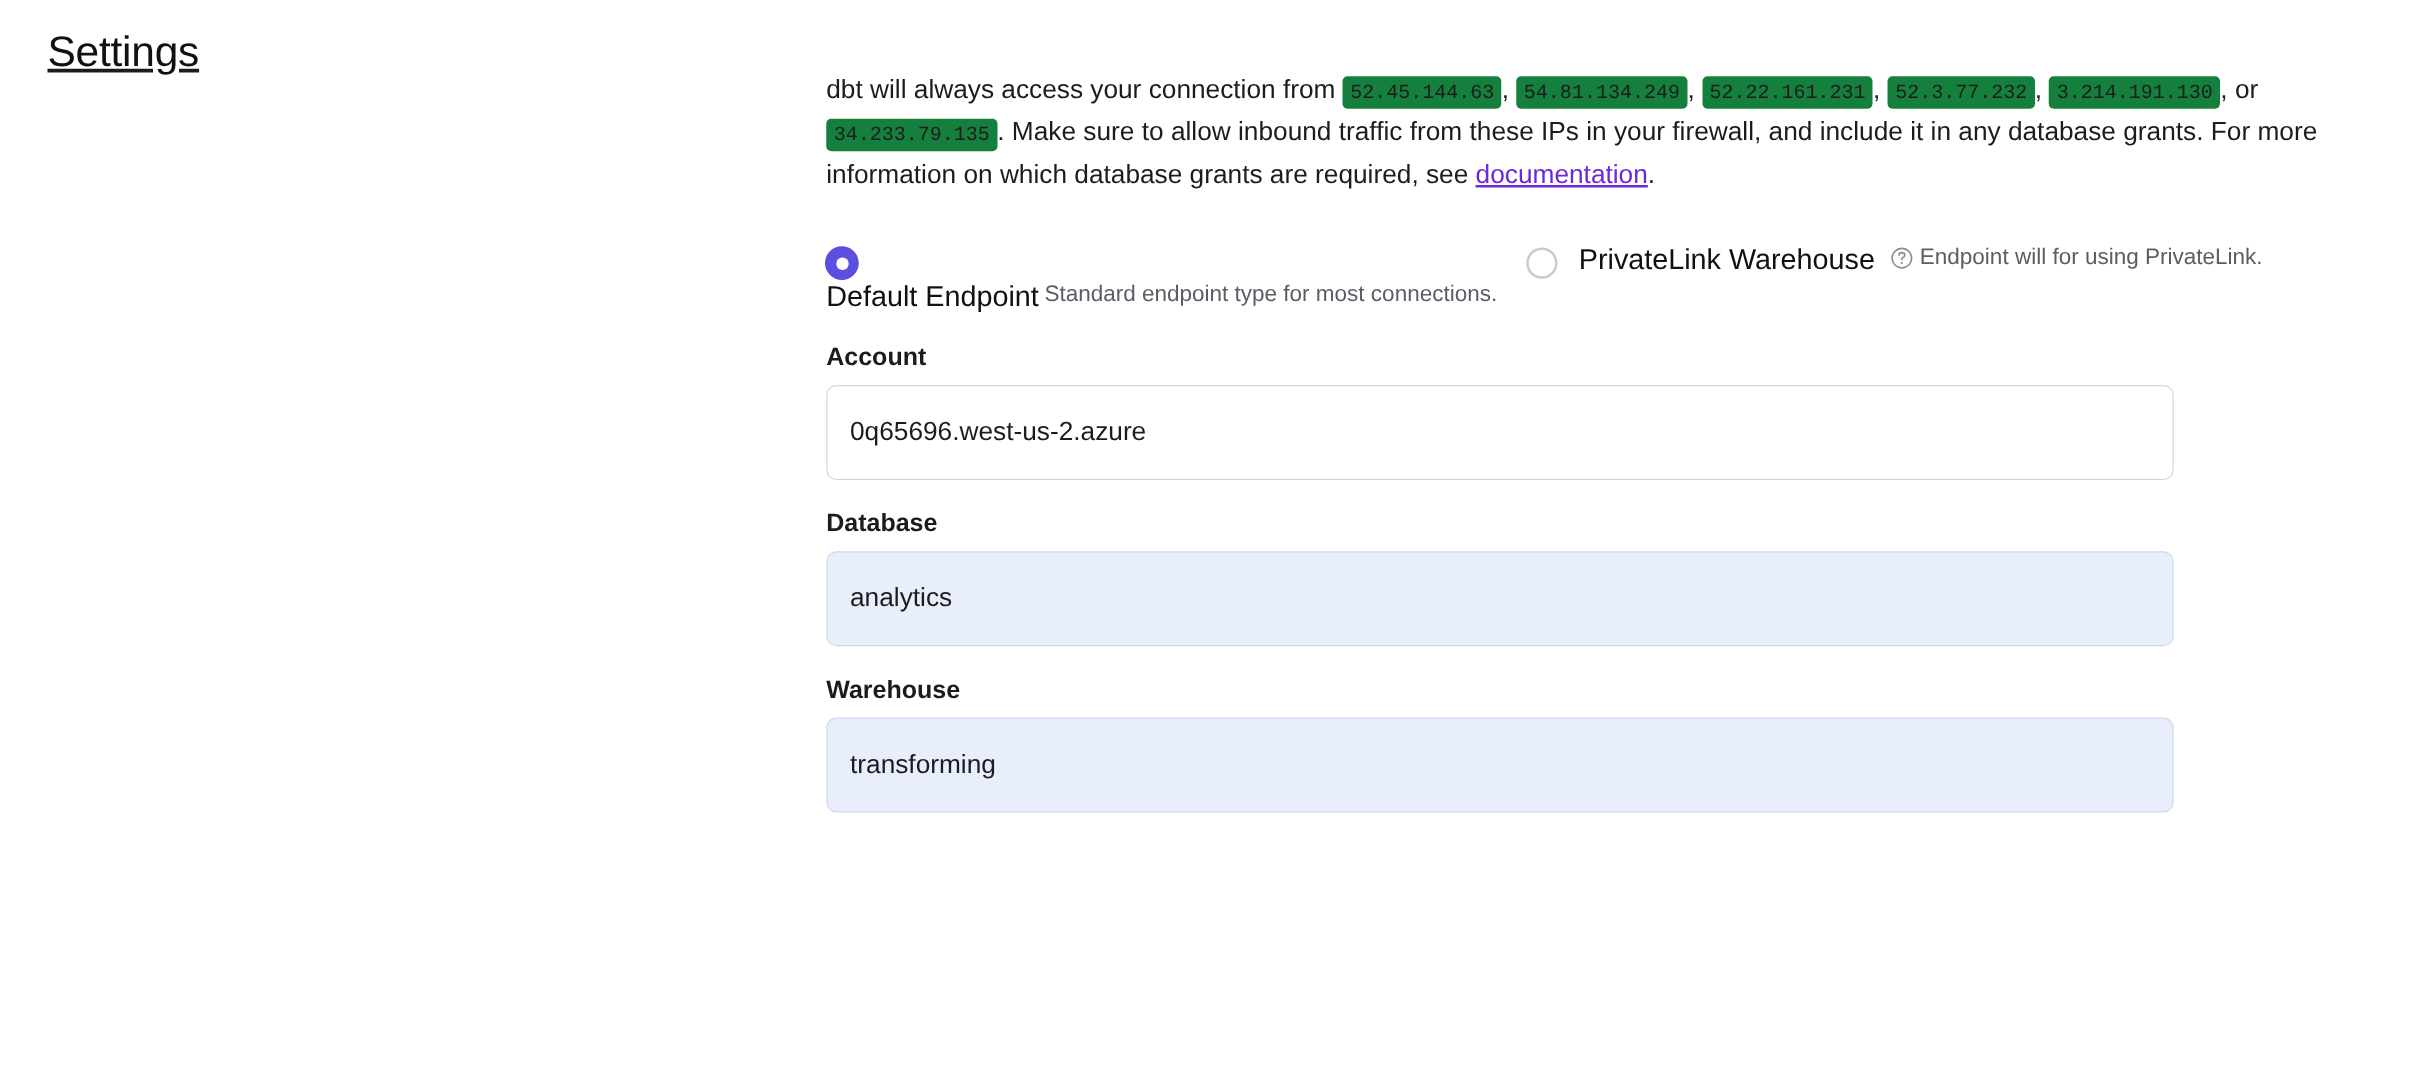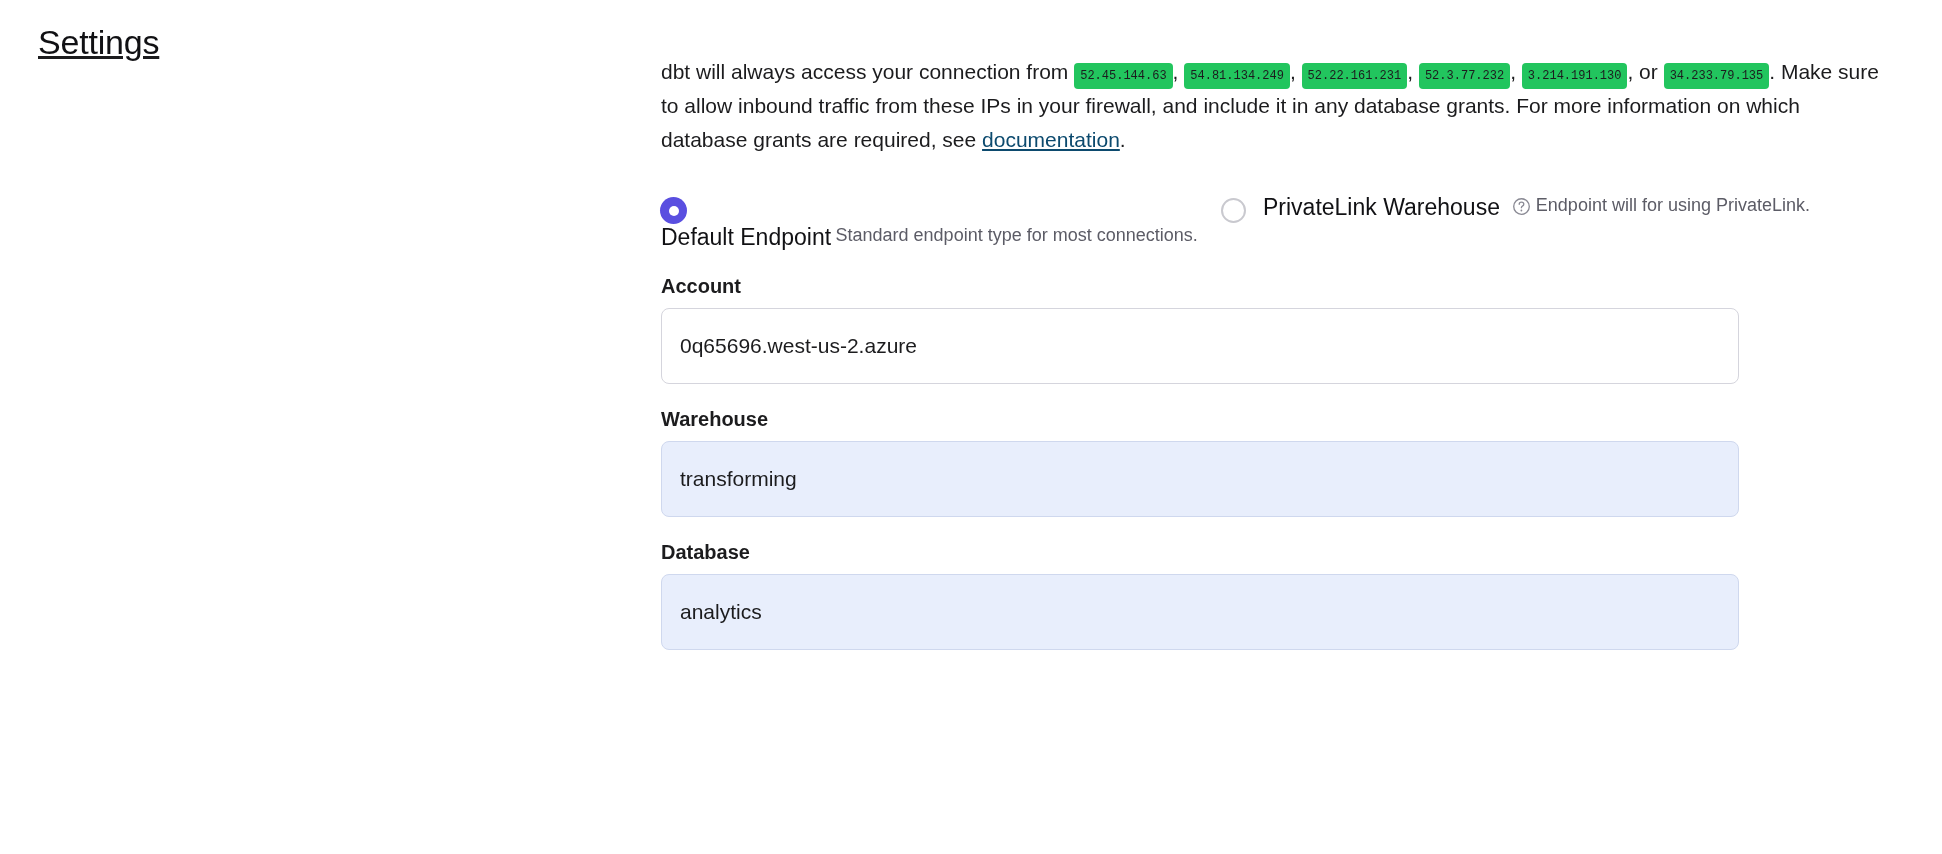--- a/index.html
+++ b/index.html
@@ -48,30 +48,30 @@
   .intro {
     font-size: 21px;
     line-height: 34px;
     color: #1c1c1e;
     max-width: 1222px;
     font-weight: 400;
   }
   .ip-chip {
     display: inline-block;
     font-family: "Liberation Mono", monospace;
-    font-size: 12px;
+    font-size: 16px;
     line-height: 24px;
-    background: #22c55e;
+    background: #15803d;
     border-radius: 4px;
     padding: 1px 6px;
     color: #1c1c1e;
     vertical-align: baseline;
   }
   .doc-link {
-    color: #0c4a6e;
+    color: #6d28d9;
     text-decoration: underline;
     cursor: pointer;
   }
 
   
   .radio-row {
     display: flex;
     margin-top: 36px;
     align-items: flex-start;
   }
@@ -222,28 +222,28 @@
     </div>
 
     <div class="field">
       <div class="field-label">Account</div>
       <div class="field-input">
         <span>0q65696.west-us-2.azure</span>
       </div>
     </div>
 
     <div class="field">
+      <div class="field-label">Database</div>
+      <div class="field-input filled-highlight">
+        <span>analytics</span>
+      </div>
+    </div>
+
+    <div class="field">
       <div class="field-label">Warehouse</div>
       <div class="field-input filled-highlight">
         <span>transforming</span>
       </div>
     </div>
 
-    <div class="field">
-      <div class="field-label">Database</div>
-      <div class="field-input filled-highlight">
-        <span>analytics</span>
-      </div>
-    </div>
-
 
   </div>
 </div>
 
 </body></html>

